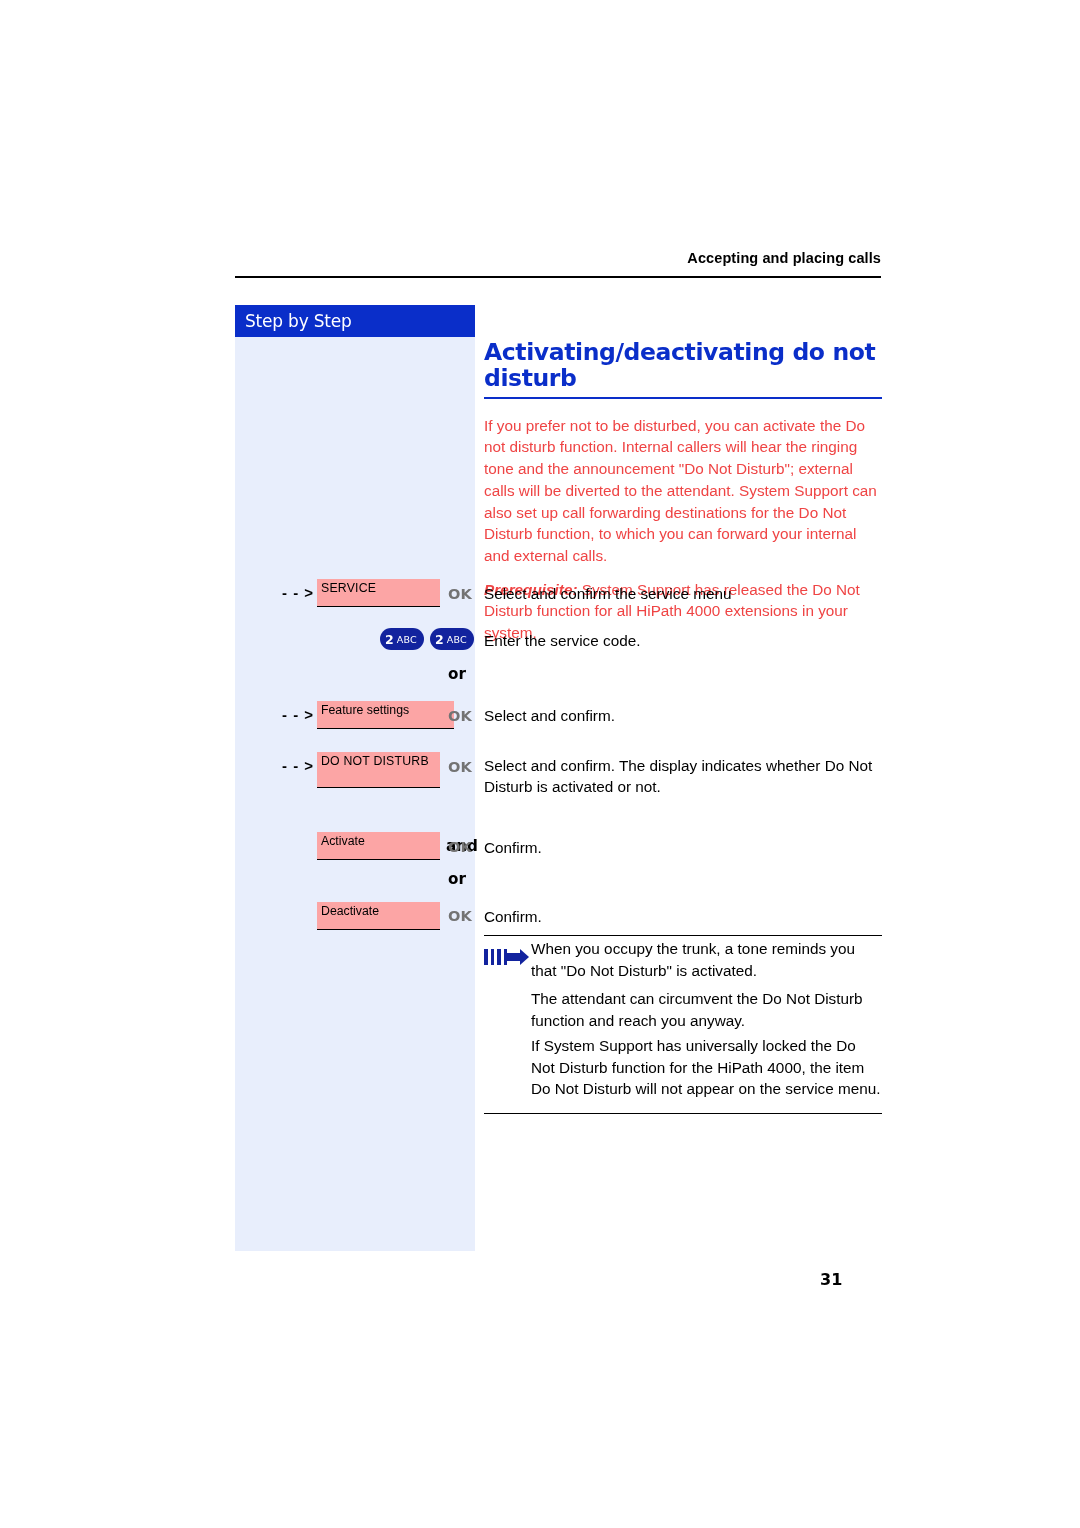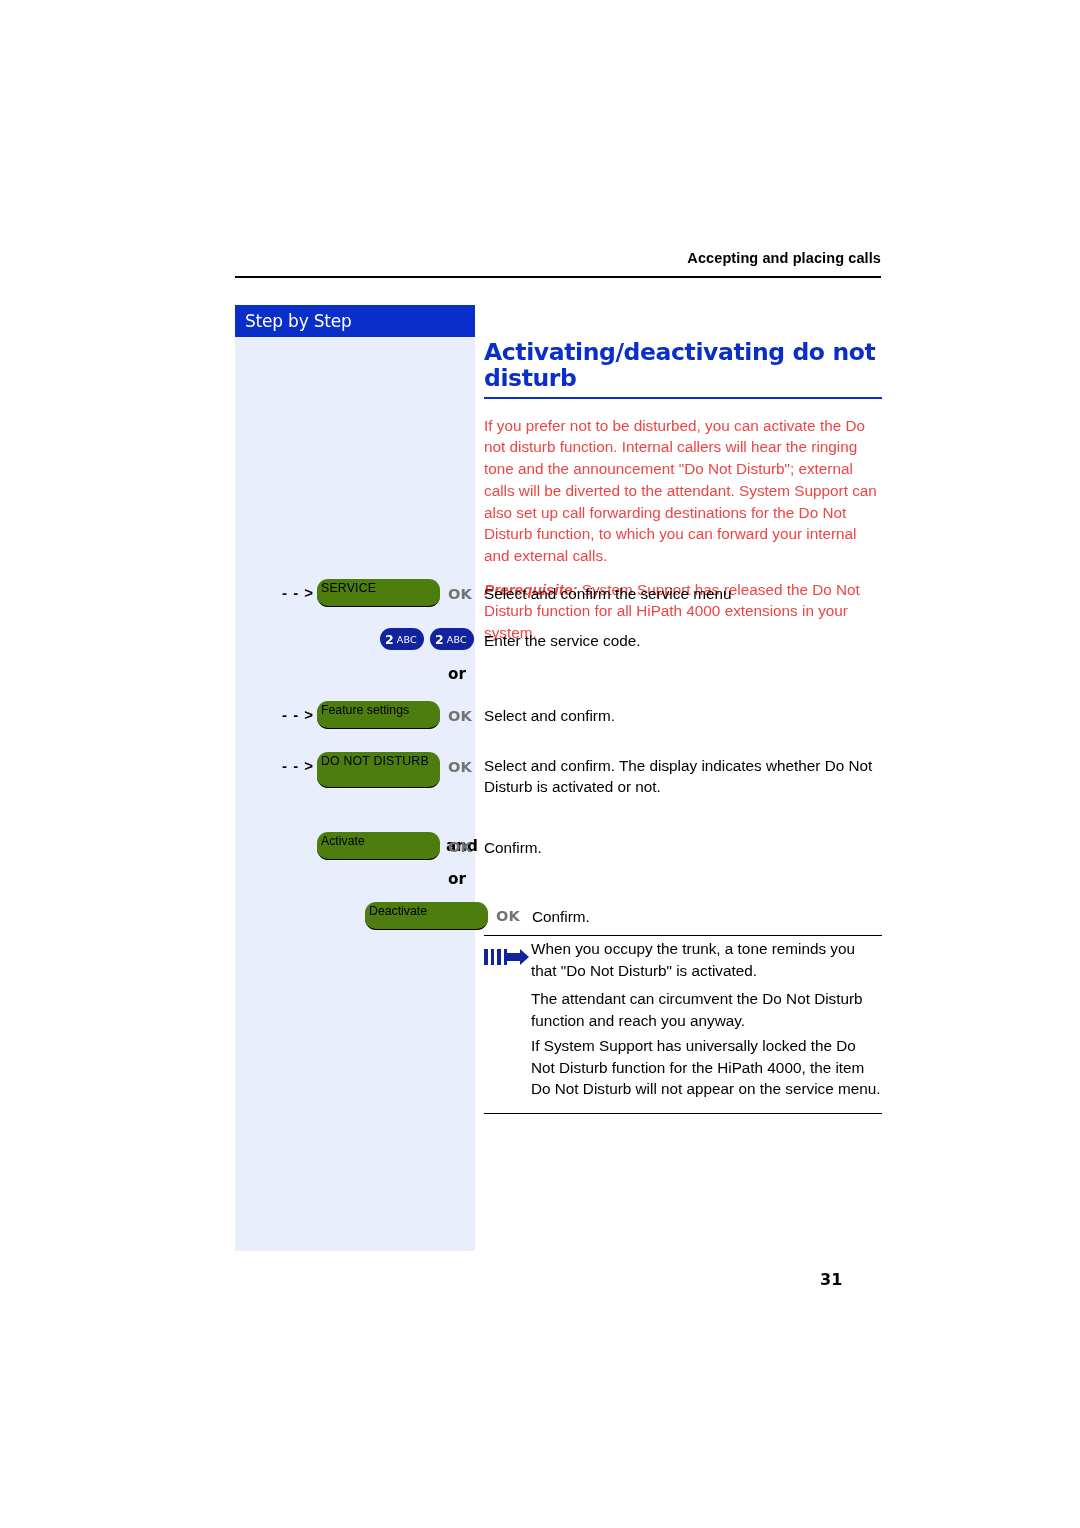--- a/index.html
+++ b/index.html
@@ -137,24 +137,23 @@
     font-size: 15px;
     letter-spacing: 1px;
     color: #000;
     font-family: "Liberation Sans", sans-serif;
     font-weight: bold;
   }
 
   
   .dispbox {
     position: absolute;
-    background: #4d7c0f;
+    background: #fca5a5;
     border-bottom: 1.6px solid #000;
     box-sizing: border-box;
-    border-radius: 11px;
   }
   .dispbox span {
     display: block;
     padding: 2px 0 0 4px;
     font-size: 12.3px;
     line-height: 1.25;
     color: #000;
     font-family: "Liberation Sans", sans-serif;
   }
   .dispbox span.caps {
@@ -368,21 +367,21 @@
 
     <div class="row" style="height:30px;">
       <div class="left">
         <div class="orlab" style="left:213px; top:2px;">or</div>
       </div>
     </div>
 
     <div class="row" style="height:50px;">
       <div class="left">
         <div class="dash" style="left:47px; top:13px;">- - &gt;</div>
-        <div class="dispbox" style="left:82px; top:8px; width:123px; height:28px;">
+        <div class="dispbox" style="left:82px; top:8px; width:137px; height:28px;">
           <span>Feature settings</span>
         </div>
         <div class="okbtn" style="left:213px; top:14px;">OK</div>
       </div>
       <div class="rtext" style="top:13px;">Select and confirm.</div>
     </div>
 
     <div class="row" style="height:54px;">
       <div class="left">
         <div class="dash" style="left:47px; top:14px;">- - &gt;</div>
@@ -409,21 +408,21 @@
       </div>
       <div class="rtext" style="top:11px;">Confirm.</div>
     </div>
 
     <div class="row" style="height:24px;">
       <div class="left">
         <div class="orlab" style="left:213px; top:-3px;">or</div>
       </div>
     </div>
 
-    <div class="row" style="height:46px;margin-left:48px;">
+    <div class="row" style="height:46px;">
       <div class="left">
         <div class="dispbox" style="left:82px; top:3px; width:123px; height:28px;">
           <span>Deactivate</span>
         </div>
         <div class="okbtn" style="left:213px; top:8px;">OK</div>
       </div>
       <div class="rtext" style="top:8px;">Confirm.</div>
     </div>
 
   </div>

